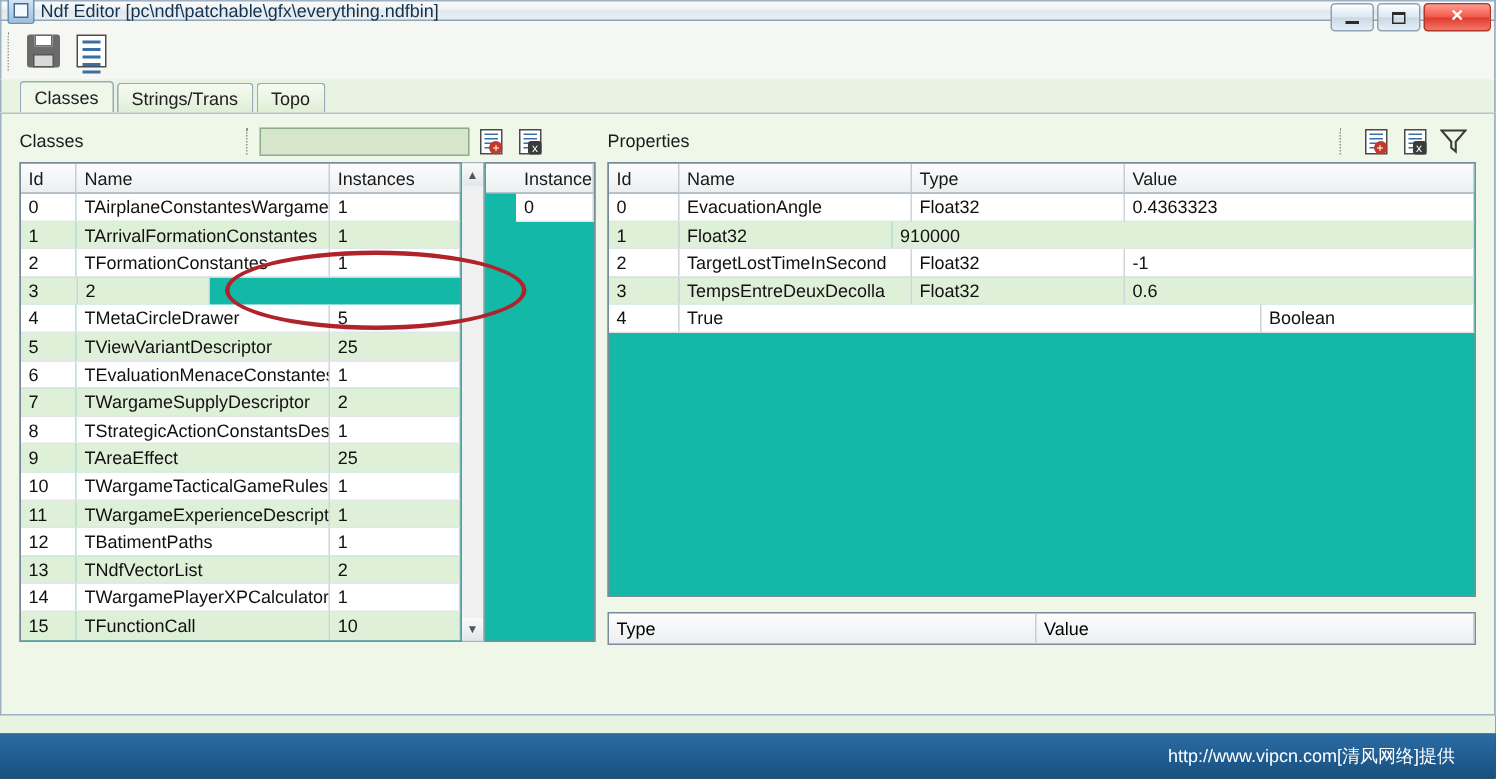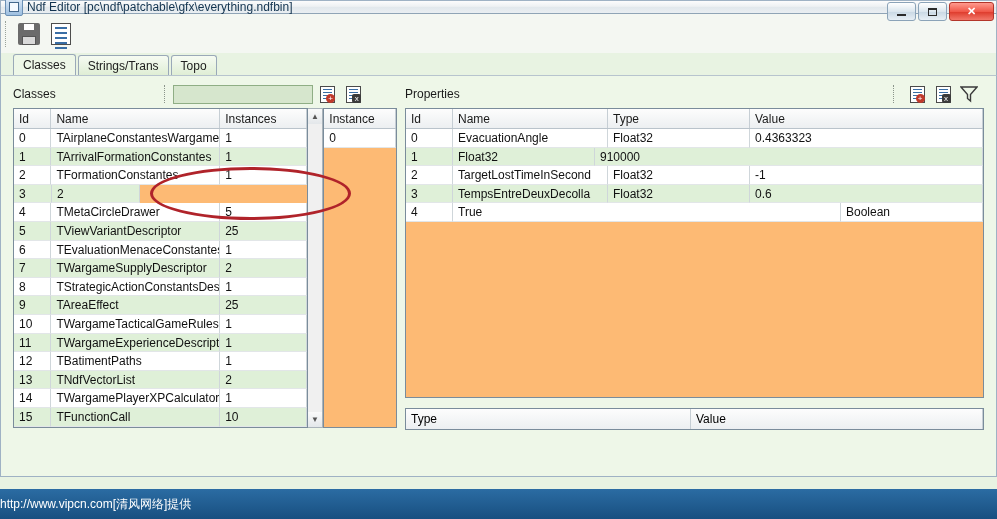--- a/index.html
+++ b/index.html
@@ -273,21 +273,21 @@
     height: 47px;
     border: 3px solid #b0232a;
     border-radius: 50%;
     pointer-events: none;
     z-index: 40;
   }
 
   
   .grid {
     border: 1px solid #7a8c9b;
-    background: #fdba74;
+    background: #14b8a6;
     box-sizing: border-box;
     display: flex;
     flex-direction: column;
     overflow: hidden;
   }
   .grid-head {
     display: flex;
     height: 20px;
     background: linear-gradient(#fdfdfd, #eceff1);
     border-bottom: 1px solid #b9c3cb;
@@ -324,21 +324,21 @@
   
   .classes-wrap {
     display: flex;
     margin-top: 2px;
   }
   .classes-grid { width: 300px; height: 320px; }
   .c-id { width: 38px; }
   .c-name { width: 172px; }
   .c-inst { width: 88px; }
   .instance-grid { width: 75px; height: 320px; margin-left: 0px; }
-  .i-inst { width: 73px; }
+  .i-inst { width: 73px; margin-left: 20px; }
 
   .scrollbar {
     width: 16px;
     background: #f0f0f0;
     border: 1px solid #a9b3ba;
     border-left: none;
     box-sizing: border-box;
     display: flex;
     flex-direction: column;
     justify-content: space-between;
@@ -383,21 +383,22 @@
   
   .statusbar {
     position: absolute;
     left: 0; bottom: 0;
     width: 997px;
     height: 30px;
     background: #1f4e78;
     background: linear-gradient(#2b6ca3, #184f80);
     display: flex;
     align-items: center;
-    padding-right: 10px;
+    justify-content: flex-end;
+    padding-right: 27px;
     box-sizing: border-box;
   }
   .watermark {
     color: #ffffff;
     font-size: 12px;
     font-family: "Liberation Sans", sans-serif;
     white-space: nowrap;
   }
 </style>
 </head>

